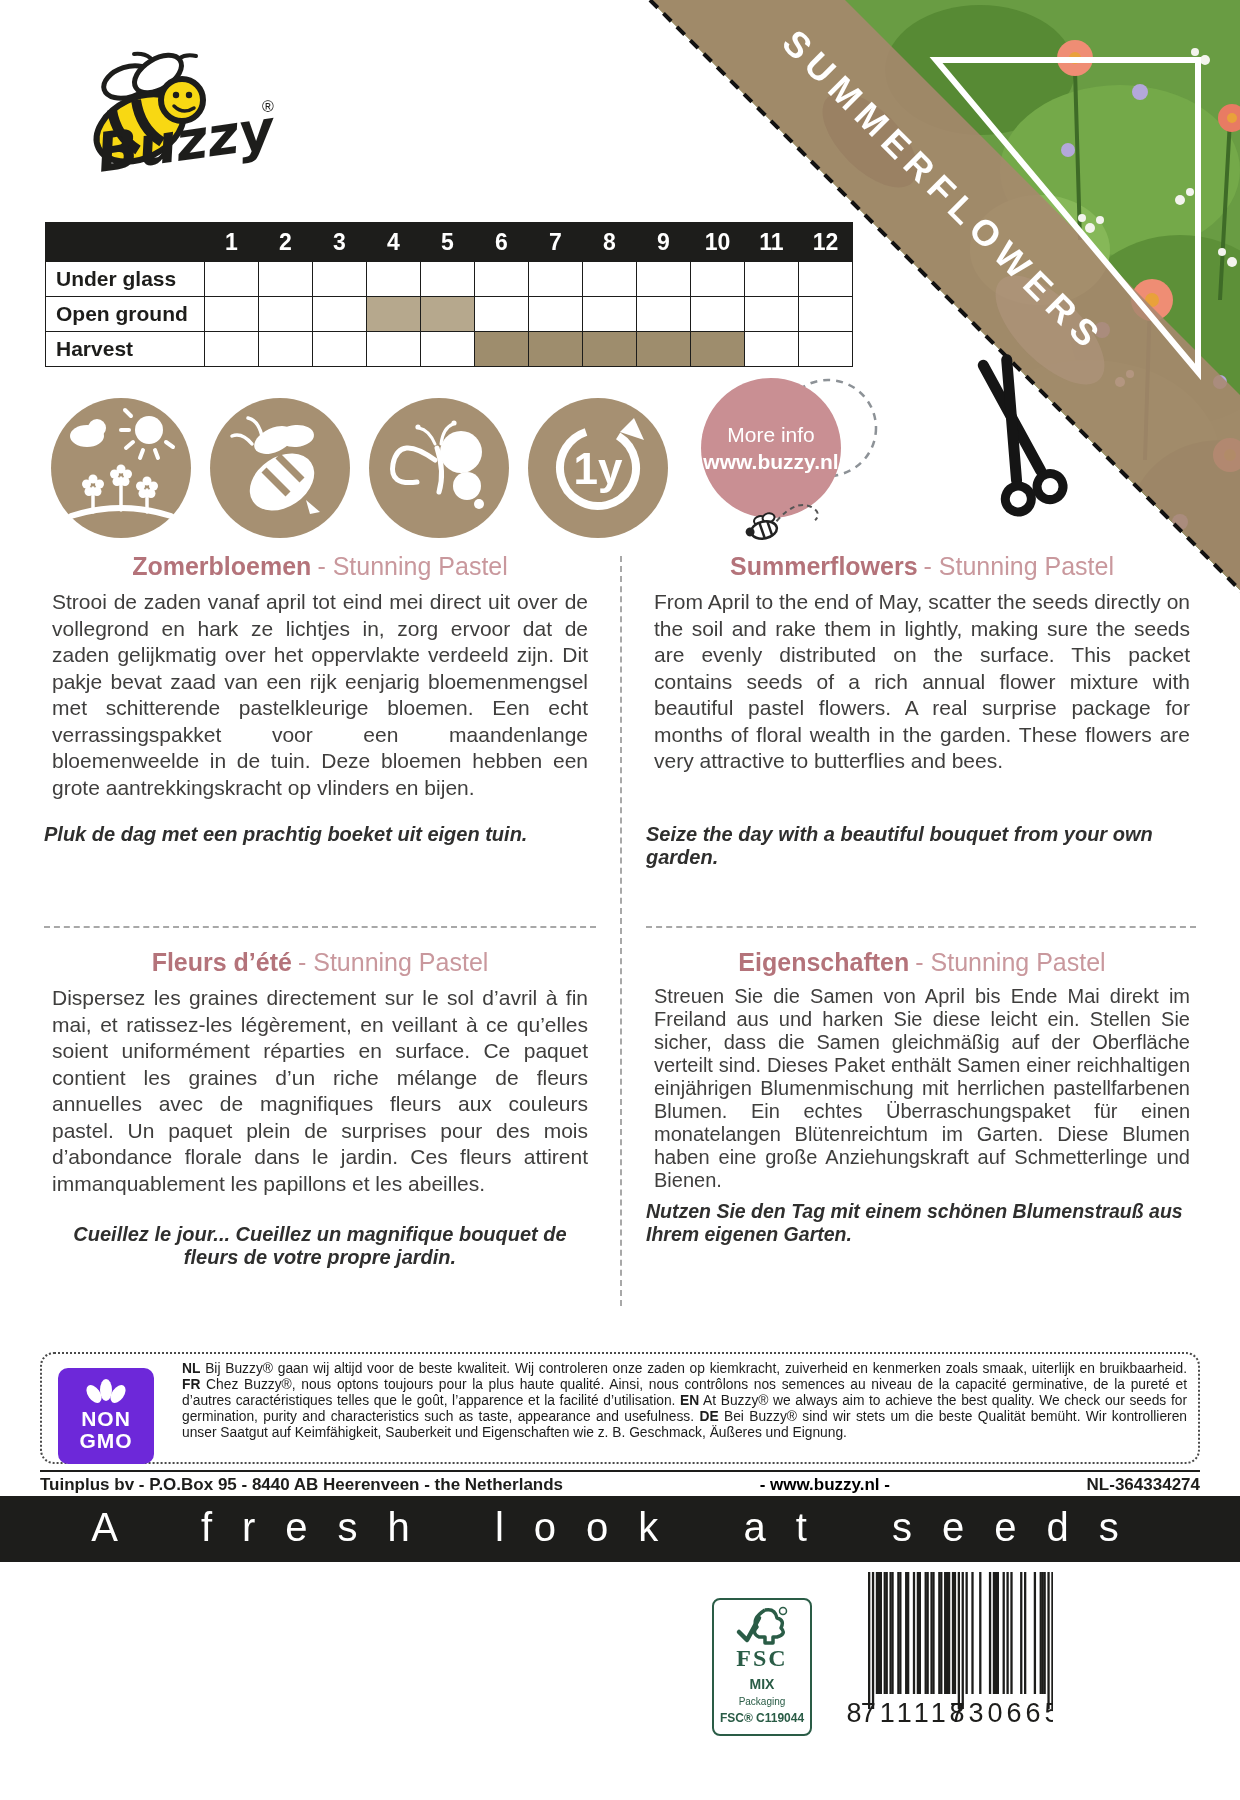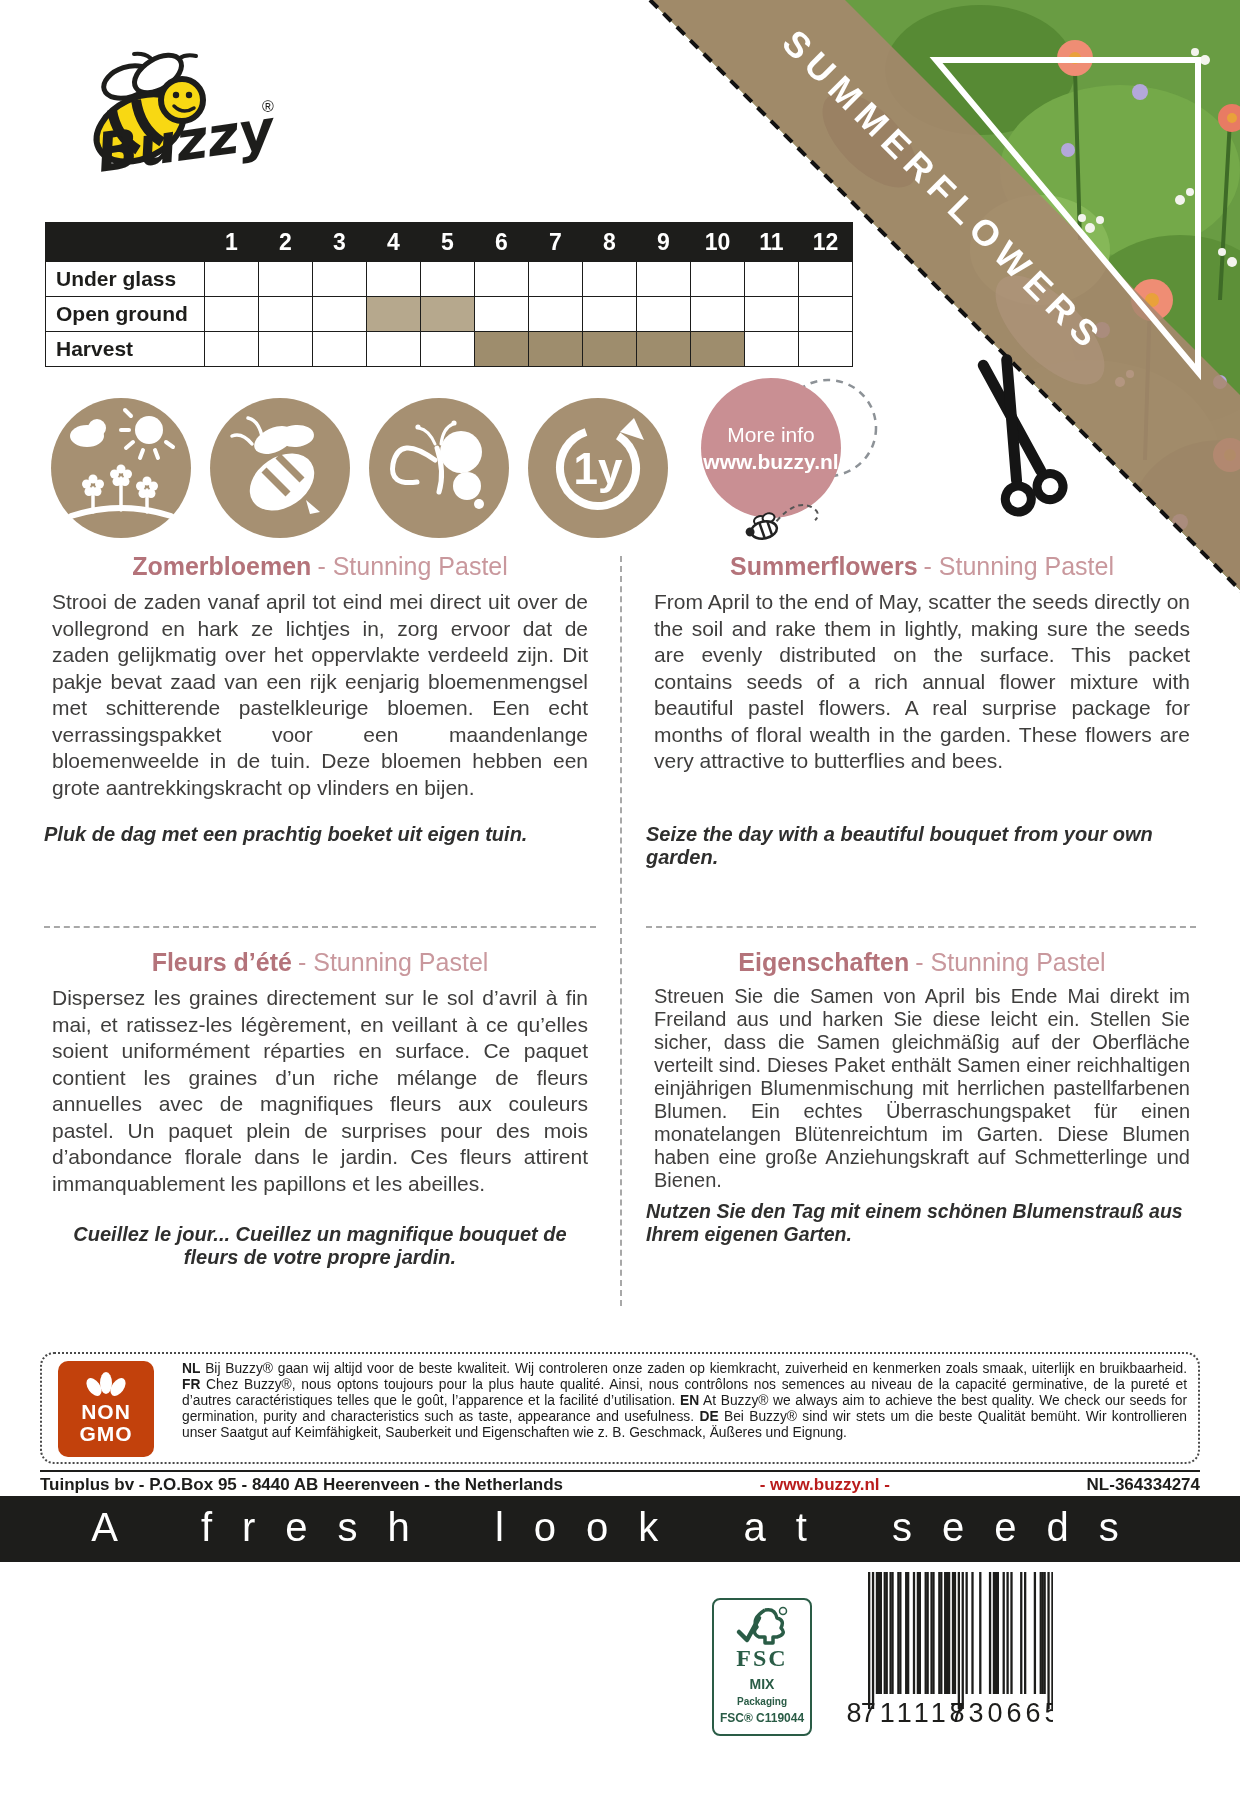--- a/index.html
+++ b/index.html
@@ -21,35 +21,35 @@
   .t-bold{font-weight:bold;color:#b4737a;}
   .t-rest{font-weight:400;color:#c9989d;margin-left:6px;}
   .body-text{font-size:21px;line-height:26.5px;color:#3f3e3d;margin:8px;}
   .body-text.de{font-size:20px;line-height:23px;}
   .tagline{font-size:20px;font-weight:bold;font-style:italic;color:#2f2f2e;margin:0;text-align:left;}
   .tagline.de{font-size:19.5px;}
   .vdivider{position:absolute;left:620px;top:556px;height:750px;border-left:2px dashed #a8a8a8;}
   .hdivider{position:absolute;border-top:2px dashed #a8a8a8;}
   
   #quality{position:absolute;left:40px;top:1352px;width:1160px;height:112px;border:2.5px dotted #4a4a4a;border-radius:14px;box-sizing:border-box;}
-  #gmo-badge{position:absolute;left:16px;top:7px;width:96px;height:96px;background:#c2410c;border-radius:10px;text-align:center;}
+  #gmo-badge{position:absolute;left:16px;top:14px;width:96px;height:96px;background:#6d28d9;border-radius:10px;text-align:center;}
   #gmo-badge .gmo-line{color:#fff;font-weight:bold;font-size:21px;line-height:22px;letter-spacing:1px;}
   #fineprint{position:absolute;left:140px;top:7px;width:1005px;font-size:13.8px;line-height:16px;color:#1c1c1c;text-align:justify;}
   #fineprint b{font-weight:bold;}
   
   #footer-rule{position:absolute;left:40px;top:1470px;width:1160px;border-top:2px solid #1d1d1b;}
   #footer-row{position:absolute;left:40px;top:1475px;width:1160px;display:flex;justify-content:space-between;font-size:17px;font-weight:600;}
-  #footer-row .web{color:#b91c1c;}
+  #footer-row .web{color:#000000;}
   #blackbar{position:absolute;left:0;top:1496px;width:1240px;height:66px;background:#1d1d1b;}
   #blackbar .slogan{color:#fff;font-size:40px;font-weight:400;letter-spacing:30px;word-spacing:14px;line-height:62px;text-align:center;white-space:nowrap;}
   
   #fsc{position:absolute;left:712px;top:1598px;width:100px;height:138px;border:2px solid #2a5c46;border-radius:8px;box-sizing:border-box;text-align:center;color:#2a5c46;}
   #fsc .fsc-name{font-family:"Liberation Serif",serif;font-weight:bold;font-size:24px;letter-spacing:2px;line-height:24px;}
   #fsc .fsc-mix{font-size:14px;font-weight:bold;margin-top:6px;}
-  #fsc .fsc-pack{font-size:10px;font-weight:bold;margin-top:4px;}
+  #fsc .fsc-pack{font-size:10px;font-weight:normal;margin-top:4px;}
   #fsc .fsc-lic{font-size:12px;font-weight:bold;margin-top:4px;}
   
   .abs{position:absolute;}
 </style>
 </head>
 <body>
 
 <div class="sheet">
 
   <svg class="abs" style="top:0;right:0;" width="620" height="620" viewBox="0 0 620 620">

